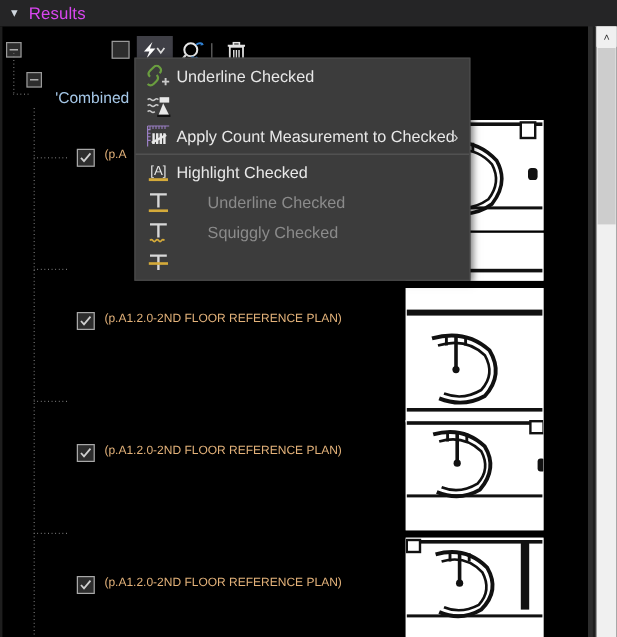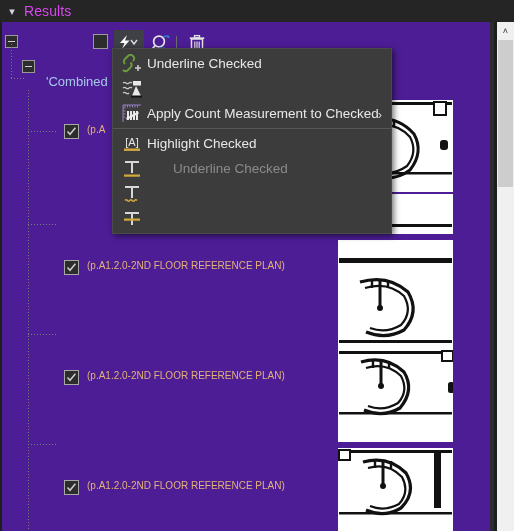--- a/index.html
+++ b/index.html
@@ -27,21 +27,21 @@
     color: #cfd6de; font-size: 11px; line-height: 1;
   }
   .results-title {
     color: #d946ef; font-size: 14px; letter-spacing: .1px;
   }
 
   
   .tree-panel {
     position: absolute; left: 0; top: 22px;
     width: 490px; height: 509px;
-    background: #4c1d95;
+    background: #000000;
     overflow: hidden;
   }
 
   
   .toolbar-row {
     position: absolute; left: 0; top: 8px;
     width: 490px; height: 26px;
   }
   .root-expander {
     position: absolute; left: 5px; top: 5px;
@@ -419,20 +419,21 @@
     </div>
 
     <div class="menu-item disabled">
       <span class="mi-icon">
         <svg width="22" height="20" viewBox="0 0 22 20">
           <line x1="4" y1="3" x2="18" y2="3" stroke="#d8d8d8" stroke-width="2"></line>
           <line x1="11" y1="3" x2="11" y2="14" stroke="#d8d8d8" stroke-width="2"></line>
           <path d="M4 16.5 q1.2 -1.6 2.4 0 t2.4 0 t2.4 0 t2.4 0 t2.4 0" fill="none" stroke="#d4aa3a" stroke-width="1.4"></path>
         </svg>
       </span>
+      <span class="mi-label">Squiggly Checked</span>
     </div>
 
     <div class="menu-item disabled">
       <span class="mi-icon">
         <svg width="22" height="20" viewBox="0 0 22 20">
           <line x1="4" y1="4" x2="18" y2="4" stroke="#d8d8d8" stroke-width="2"></line>
           <line x1="11" y1="4" x2="11" y2="16" stroke="#d8d8d8" stroke-width="2"></line>
           <rect x="3" y="9.5" width="16" height="2.2" fill="#d4aa3a"></rect>
         </svg>
       </span>

